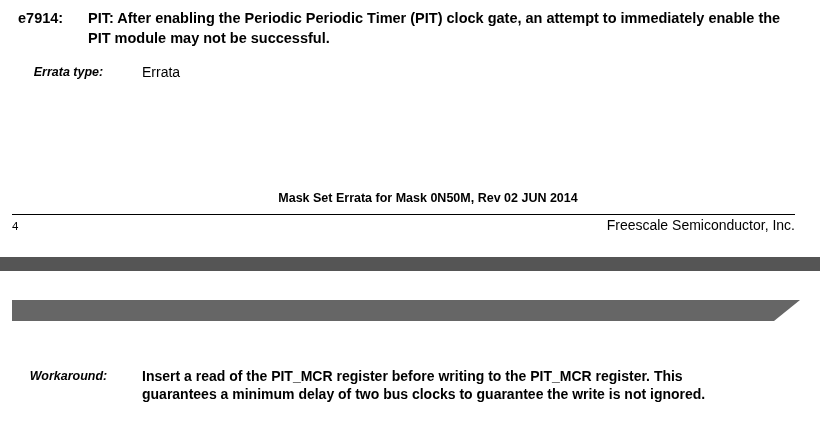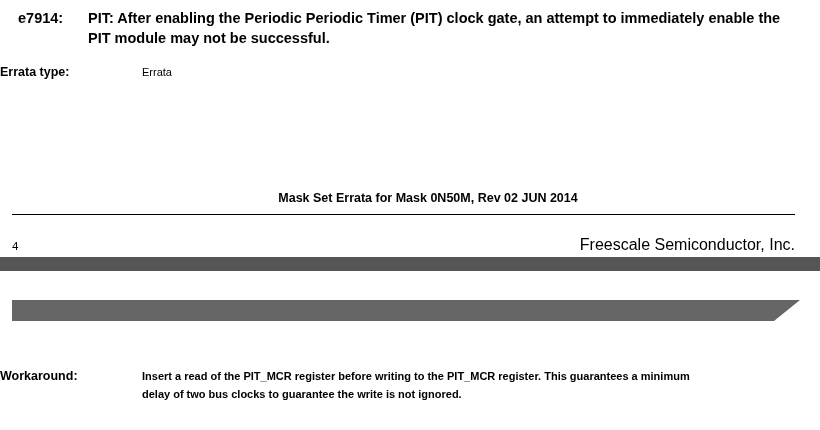--- a/index.html
+++ b/index.html
@@ -56,30 +56,31 @@
     width: 820px;
   }
   .def-row {
     display: flex;
     align-items: flex-start;
     margin-bottom: 0;
   }
   .def-label {
     flex: 0 0 auto;
     width: 137px;
-    text-align: left;
+    text-align: center;
     font-weight: bold;
     font-size: 12.5px;
     line-height: 17.5px;
     white-space: nowrap;
+    font-style: italic;
   }
   .def-value {
     flex: 1 1 auto;
     padding-left: 5px;
-    font-size: 11px;
+    font-size: 14px;
     line-height: 17.5px;
     padding-right: 18px;
   }
   .def-value.wrap-desc {
     max-width: 660px;
   }
 
   
   .footer-title {
     position: absolute;
@@ -107,23 +108,22 @@
     width: 783px;
     display: flex;
     justify-content: space-between;
     align-items: baseline;
   }
   .footer-pagenum {
     font-size: 11.5px;
     line-height: 16px;
   }
   .footer-company {
-    font-size: 16px;
+    font-size: 14px;
     line-height: 16px;
-    margin-top: 20px;
   }
 
   
   .sep-bar-top {
     position: absolute;
     left: 0;
     top: 257px;
     width: 820px;
     height: 14px;
     background: #555555;

